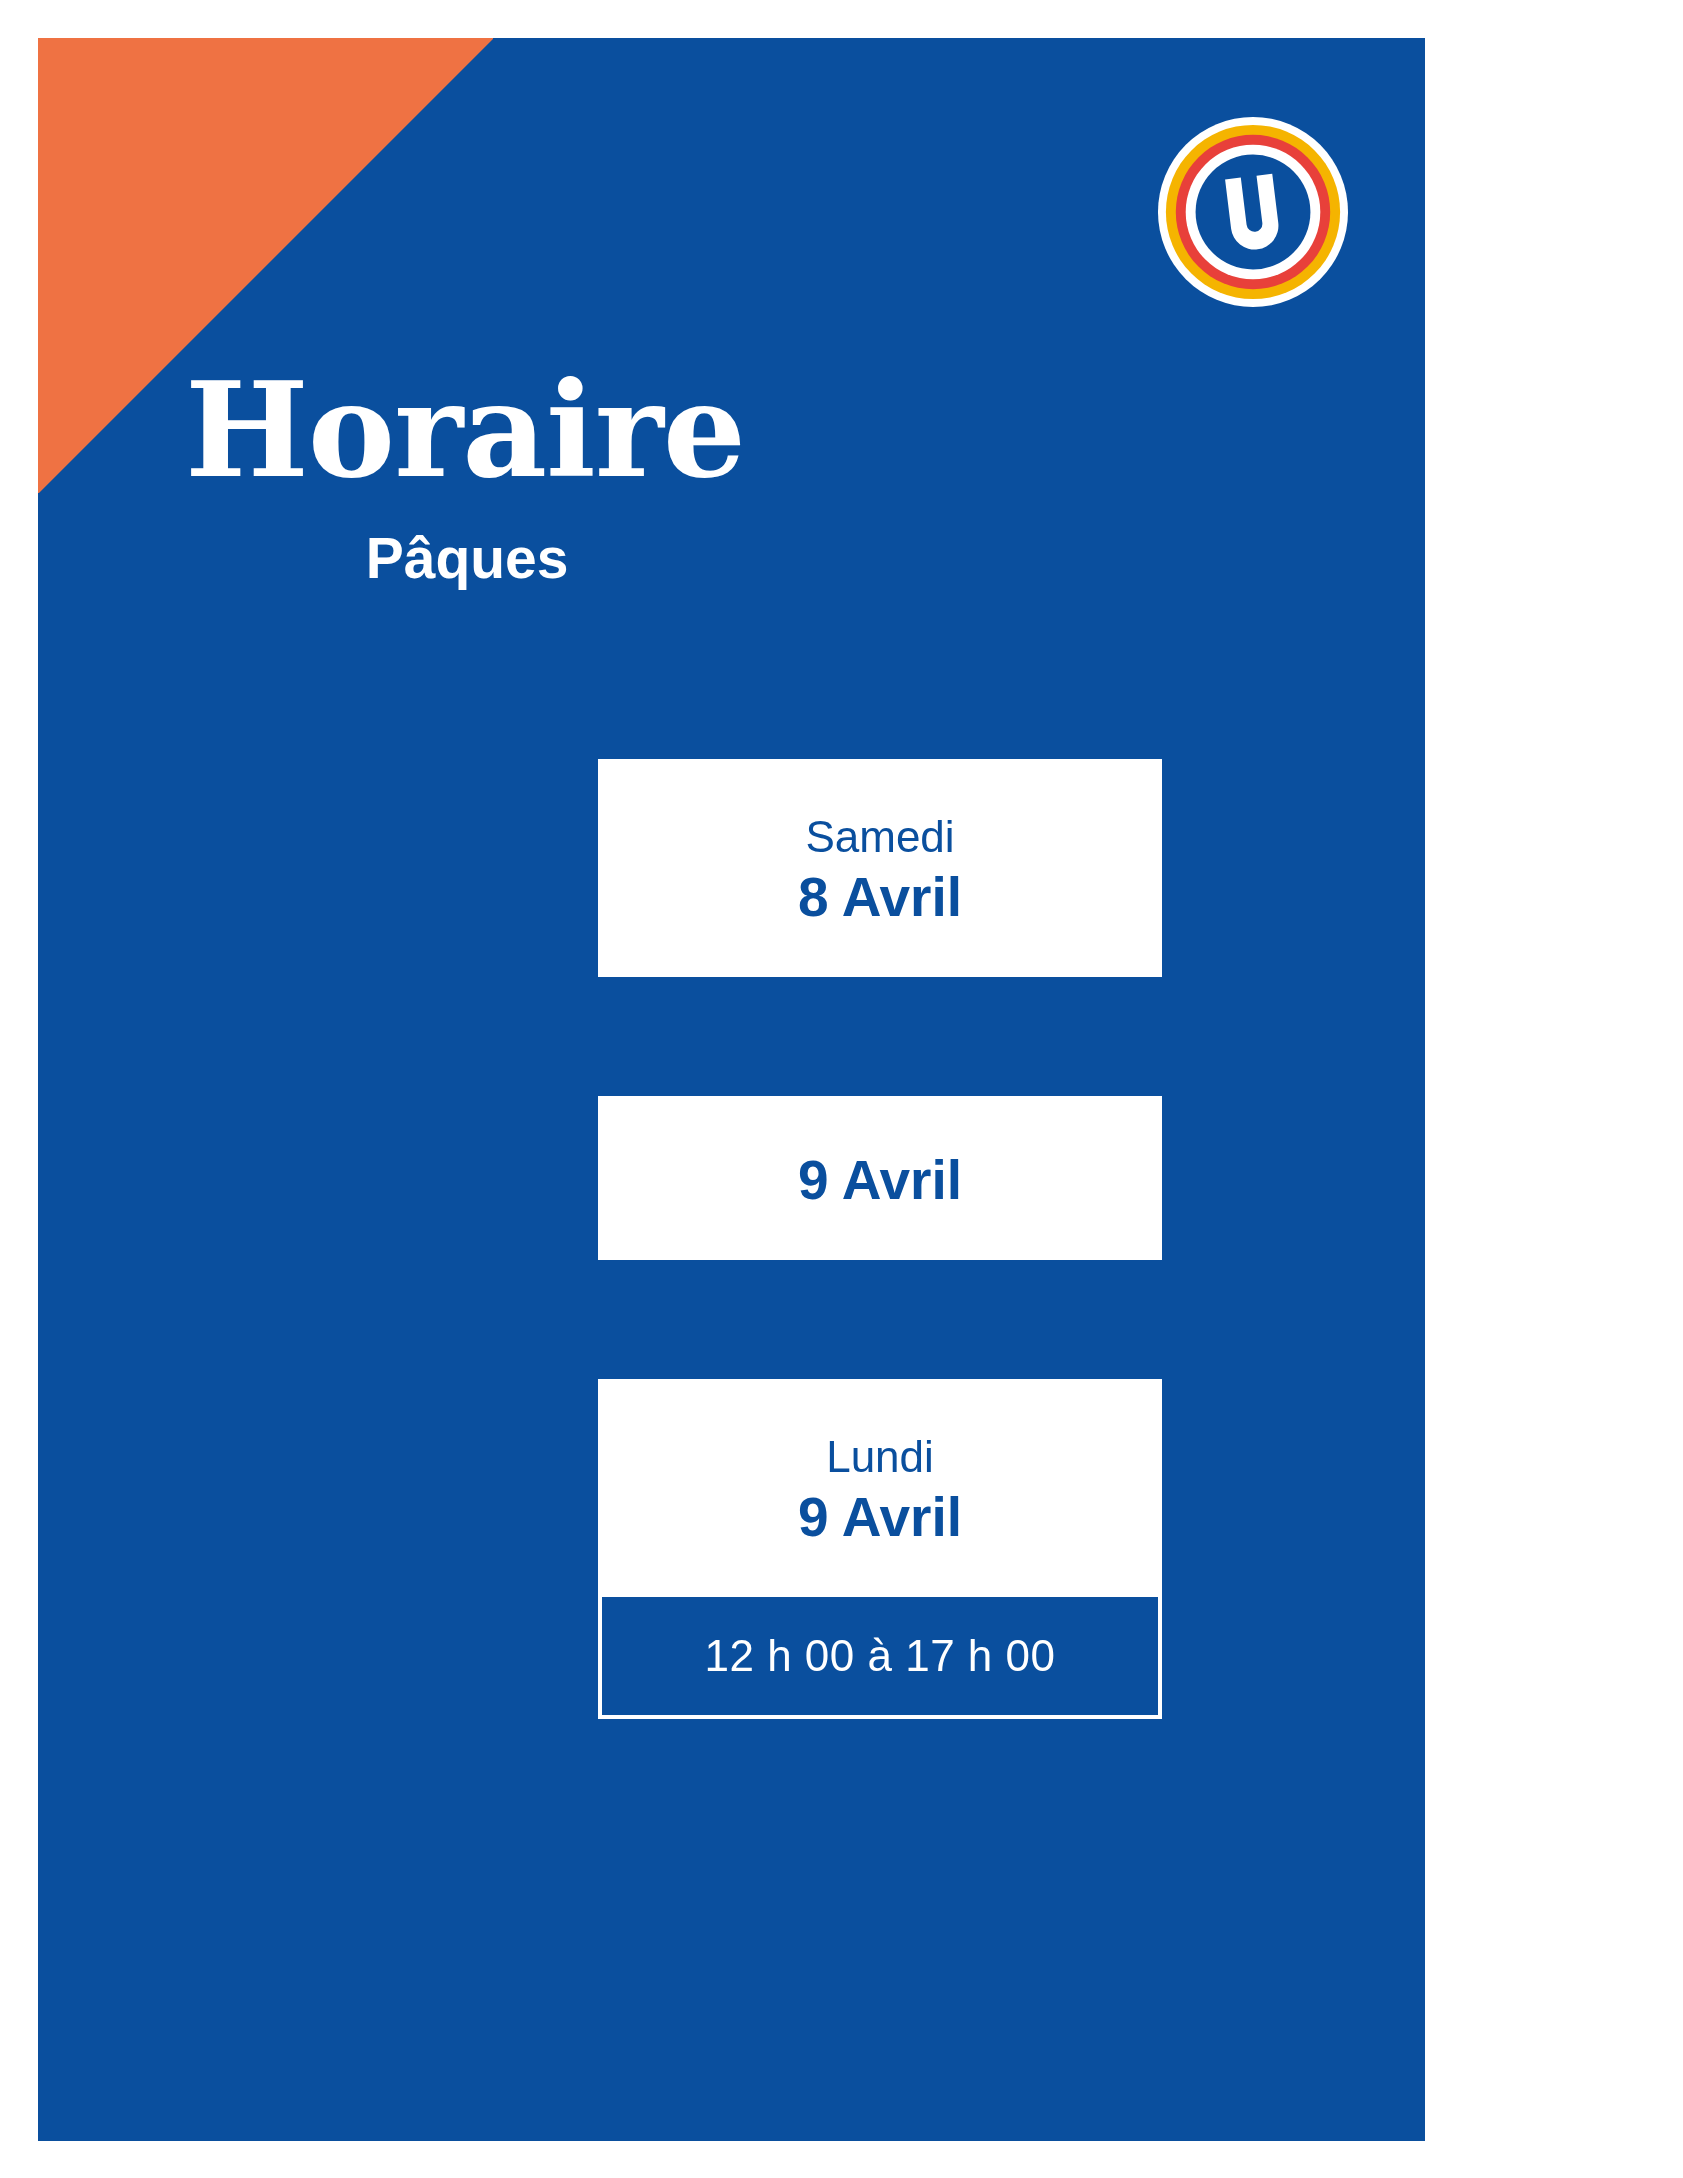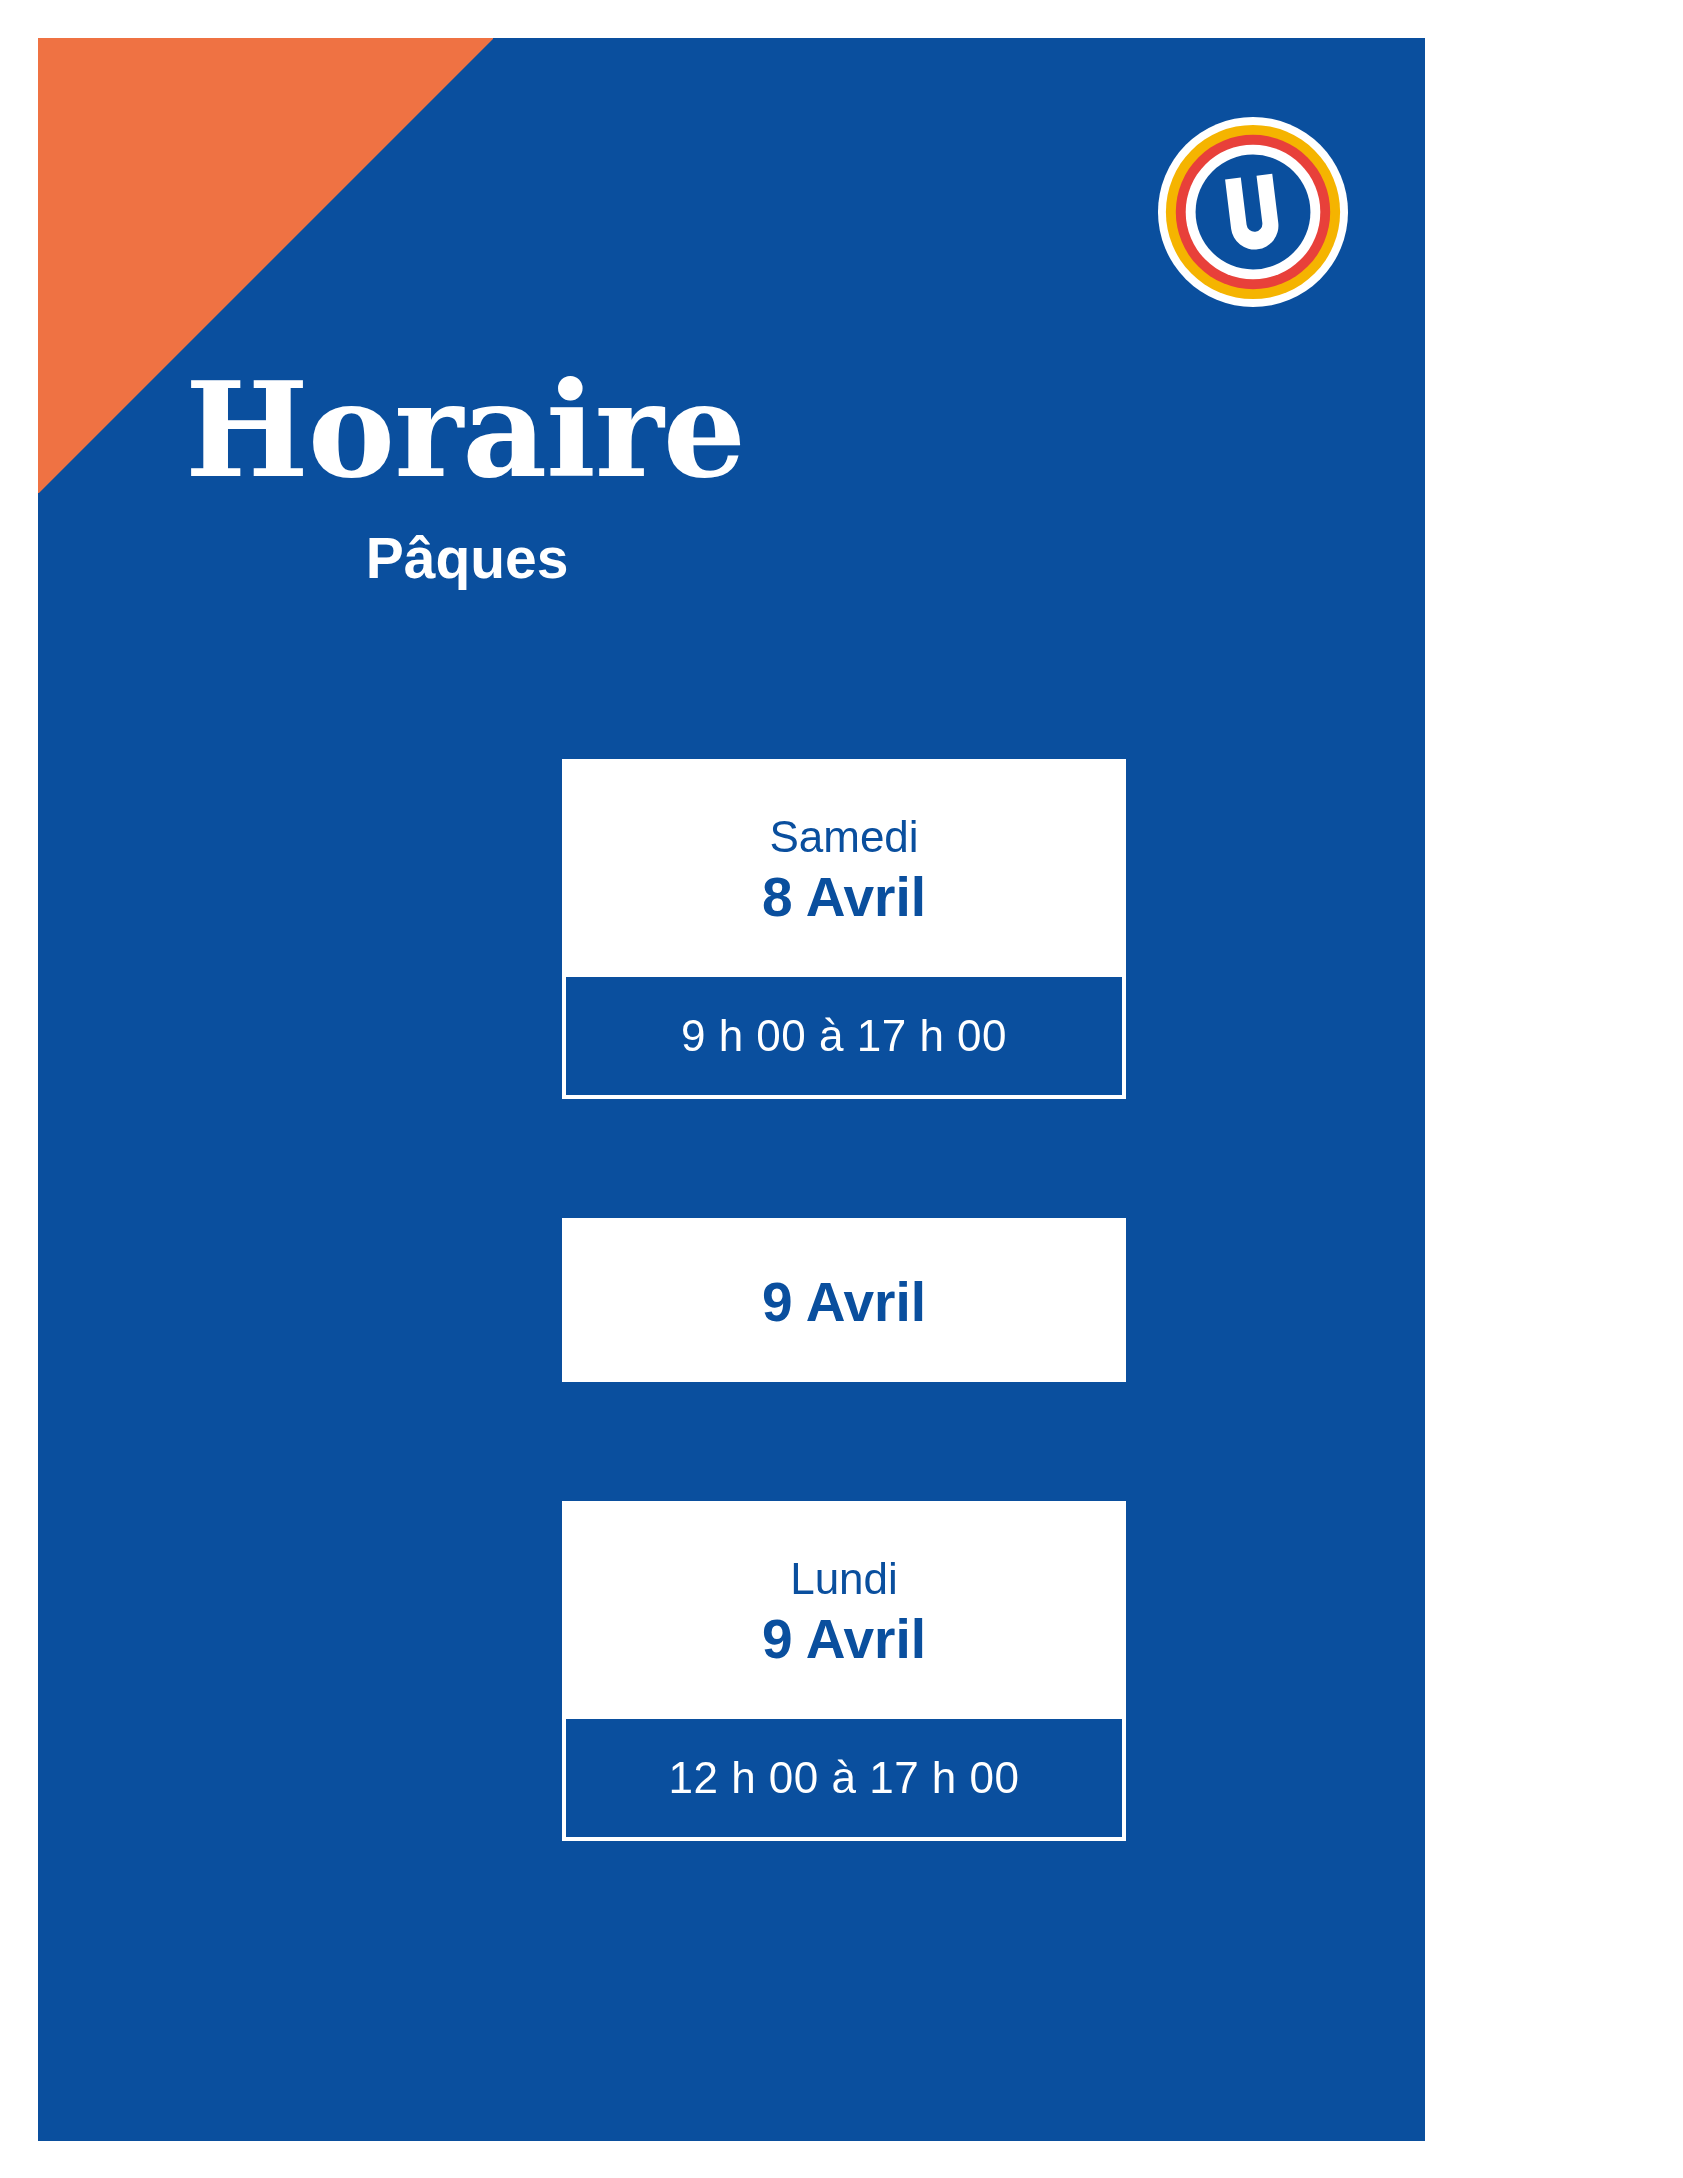--- a/index.html
+++ b/index.html
@@ -63,21 +63,21 @@
     font-size: 57px;
     line-height: 1.0;
     color: #ffffff;
     margin: 34px 0 0 4px;
     text-align: center;
   }
 
   
   .cards {
     position: absolute;
-    left: 524px;
+    left: 560px;
     top: 721px;
     width: 564px;
   }
   .card {
     width: 564px;
     margin-bottom: 119px;
   }
   .card:last-child { margin-bottom: 16px; }
 
   .card-head {
@@ -134,21 +134,20 @@
     <div class="poster-subtitle">Pâques</div>
   </div>
 
   <div class="cards">
 
     <div class="card">
       <div class="card-head">
         <div class="card-day">Samedi</div>
         <div class="card-date">8 Avril</div>
       </div>
-      <div class="card-hours">9 h 00 à 17 h 00</div>
     </div>
 
     <div class="card">
       <div class="card-head">
         <div class="card-date">9 Avril</div>
       </div>
     </div>
 
     <div class="card">
       <div class="card-head">

